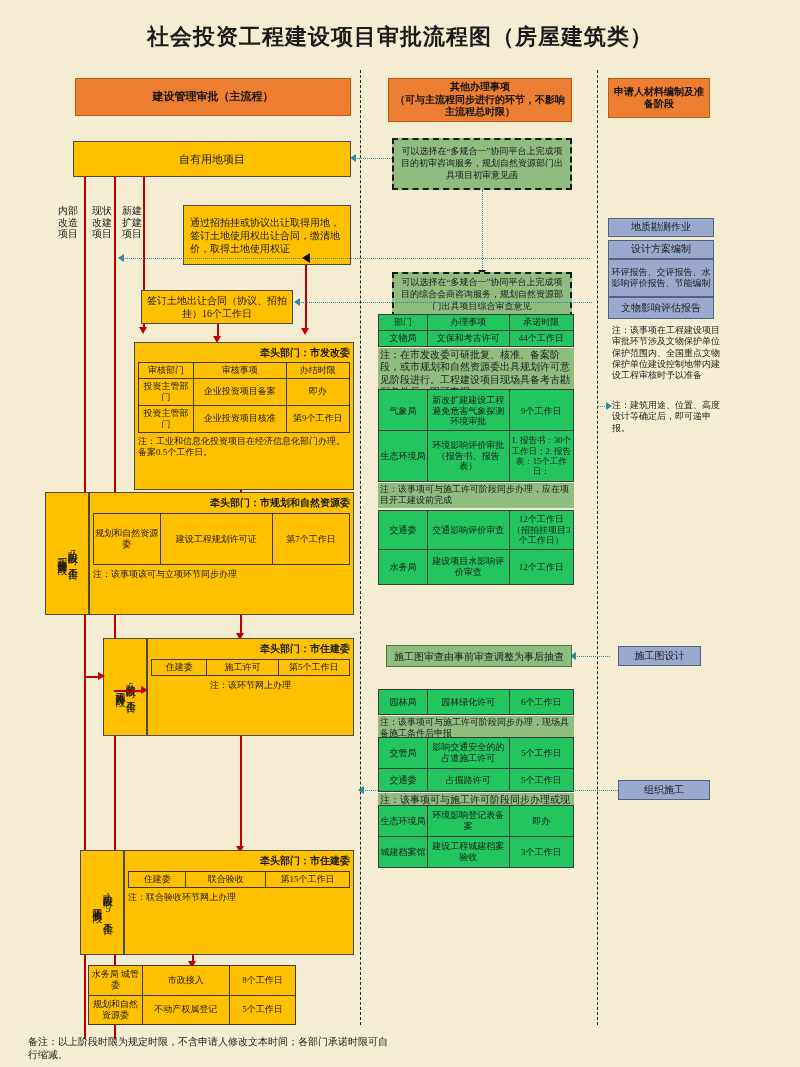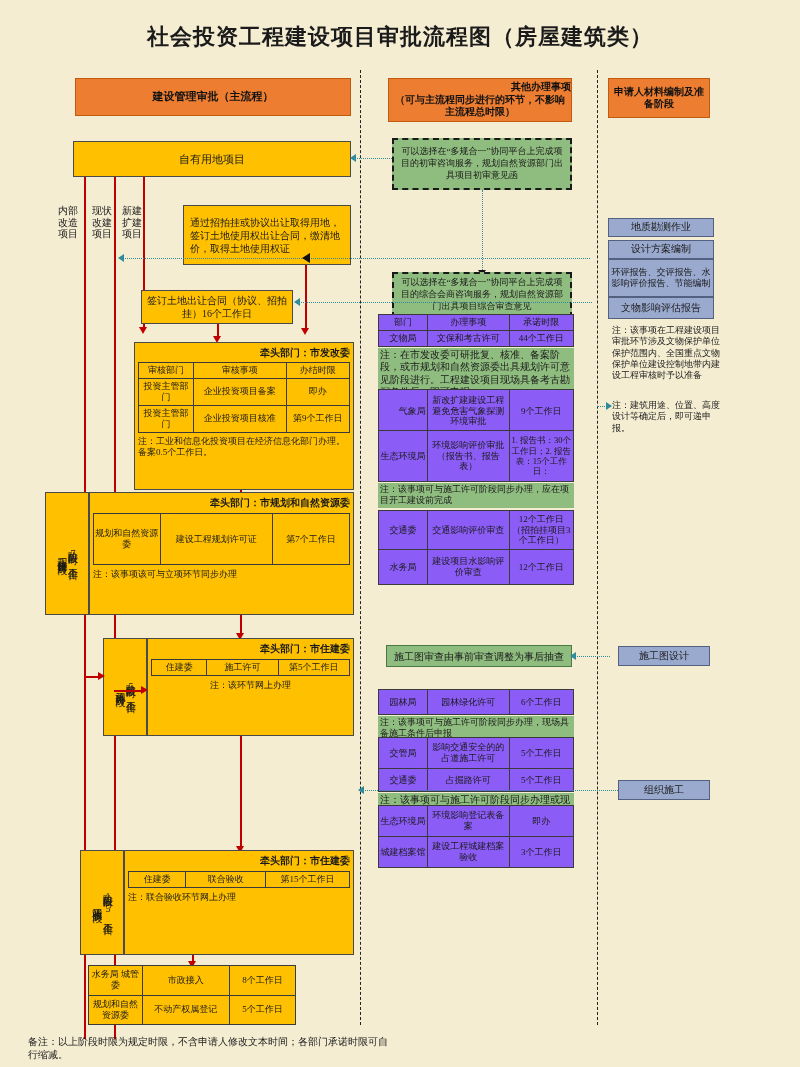--- a/index.html
+++ b/index.html
@@ -44,21 +44,21 @@
   .ytitle{
     text-align:right;font-weight:bold;
   }
   
   table.t{border-collapse:collapse;width:100%;}
   table.t td{
     border:1px solid #3a3a3a;text-align:center;vertical-align:middle;
     line-height:1.22;padding:2px 1px;
   }
   table.ty td{background:#FFC000;}
-  table.tg td{background:#8b5cf6;}
+  table.tg td{background:#22c55e;}
   .note{line-height:1.25;}
 
   
   .gbox{
     background:#8FBC7F;border:1.2px solid #4a7a42;
     display:flex;align-items:center;justify-content:center;
     text-align:center;line-height:1.3;
   }
   .gdash{border:2px dashed #1a1a1a;}
 
@@ -120,21 +120,21 @@
 </head>
 <body>
 
 <div class="abs" id="title">社会投资工程建设项目审批流程图（房屋建筑类）</div>
 
 <div class="abs vsep" style="left:360px;top:70px;height:955px;"></div>
 <div class="abs vsep" style="left:597px;top:70px;height:955px;"></div>
 
 <div class="abs colhead s11" style="left:75px;top:78px;width:276px;height:38px;">建设管理审批（主流程）</div>
 
-<div class="abs colhead" style="left:388px;top:78px;width:184px;height:44px;flex-direction:column;align-items:flex-end;">
+<div class="abs colhead" style="left:388px;top:78px;width:184px;height:44px;flex-direction:column;">
   <span class="s10" style="font-weight:bold;">其他办理事项</span>
   <span class="tiny" style="font-weight:bold;padding:0 4px;">（可与主流程同步进行的环节，不影响主流程总时限）</span>
 </div>
 
 <div class="abs colhead s10" style="left:608px;top:78px;width:102px;height:40px;padding:0 3px;">申请人材料编制及准备阶段</div>
 
 <div class="abs ybox s11" style="left:73px;top:141px;width:278px;height:36px;">自有用地项目</div>
 
 <div class="abs ared vline" style="left:84px;top:177px;height:862px;"></div>
 <div class="abs ared vline" style="left:114px;top:177px;height:862px;"></div>
@@ -290,21 +290,21 @@
     </tr>
   </tbody>
     </table>
   <div class="note tiny" style="margin-top:1px;background:#8FBC7F;padding:1px 2px;">注：在市发改委可研批复、核准、备案阶段，或市规划和自然资源委出具规划许可意见阶段进行。工程建设项目现场具备考古勘探条件后，即可申报。</div>
 </div>
 
 <div class="abs" style="left:378px;top:389px;width:196px;">
   <table class="t tg s9">
     <tbody>
         <tr>
-      <td style="width:25%;height:38px;text-align:right;">气象局</td>
+      <td style="width:25%;height:38px;">气象局</td>
       <td style="width:42%;">新改扩建建设工程避免危害气象探测环境审批</td>
       <td style="width:33%;">9个工作日</td>
     </tr>
   </tbody>
     </table>
 </div>
 
 <div class="abs" style="left:378px;top:430px;width:196px;">
   <table class="t tg s9">
     <tbody>
@@ -395,16 +395,16 @@
 <div class="abs pbox s10" style="left:608px;top:240px;width:106px;height:19px;">设计方案编制</div>
 <div class="abs pbox s9" style="left:608px;top:259px;width:106px;height:38px;padding:1px 2px;">环评报告、交评报告、水影响评价报告、节能编制</div>
 <div class="abs pbox s10" style="left:608px;top:297px;width:106px;height:22px;">文物影响评估报告</div>
 
 <div class="abs note s9" style="left:612px;top:325px;width:110px;">注：该事项在工程建设项目审批环节涉及文物保护单位保护范围内、全国重点文物保护单位建设控制地带内建设工程审核时予以准备</div>
 <div class="abs note s9" style="left:612px;top:400px;width:110px;">注：建筑用途、位置、高度设计等确定后，即可递申报。</div>
 
 <div class="abs tdot-h" style="left:597px;top:406px;width:14px;"></div>
 <div class="abs tarrow-right" style="left:606px;top:402px;"></div>
 
-<div class="abs pbox s10" style="left:618px;top:646px;width:92px;height:20px;">施工图设计</div>
+<div class="abs pbox s10" style="left:618px;top:646px;width:83px;height:20px;">施工图设计</div>
 <div class="abs pbox s10" style="left:618px;top:780px;width:92px;height:20px;">组织施工</div>
 
 <div class="abs note s10" style="left:28px;top:1036px;width:360px;">备注：以上阶段时限为规定时限，不含申请人修改文本时间；各部门承诺时限可自行缩减。</div>
 
 </body></html>

